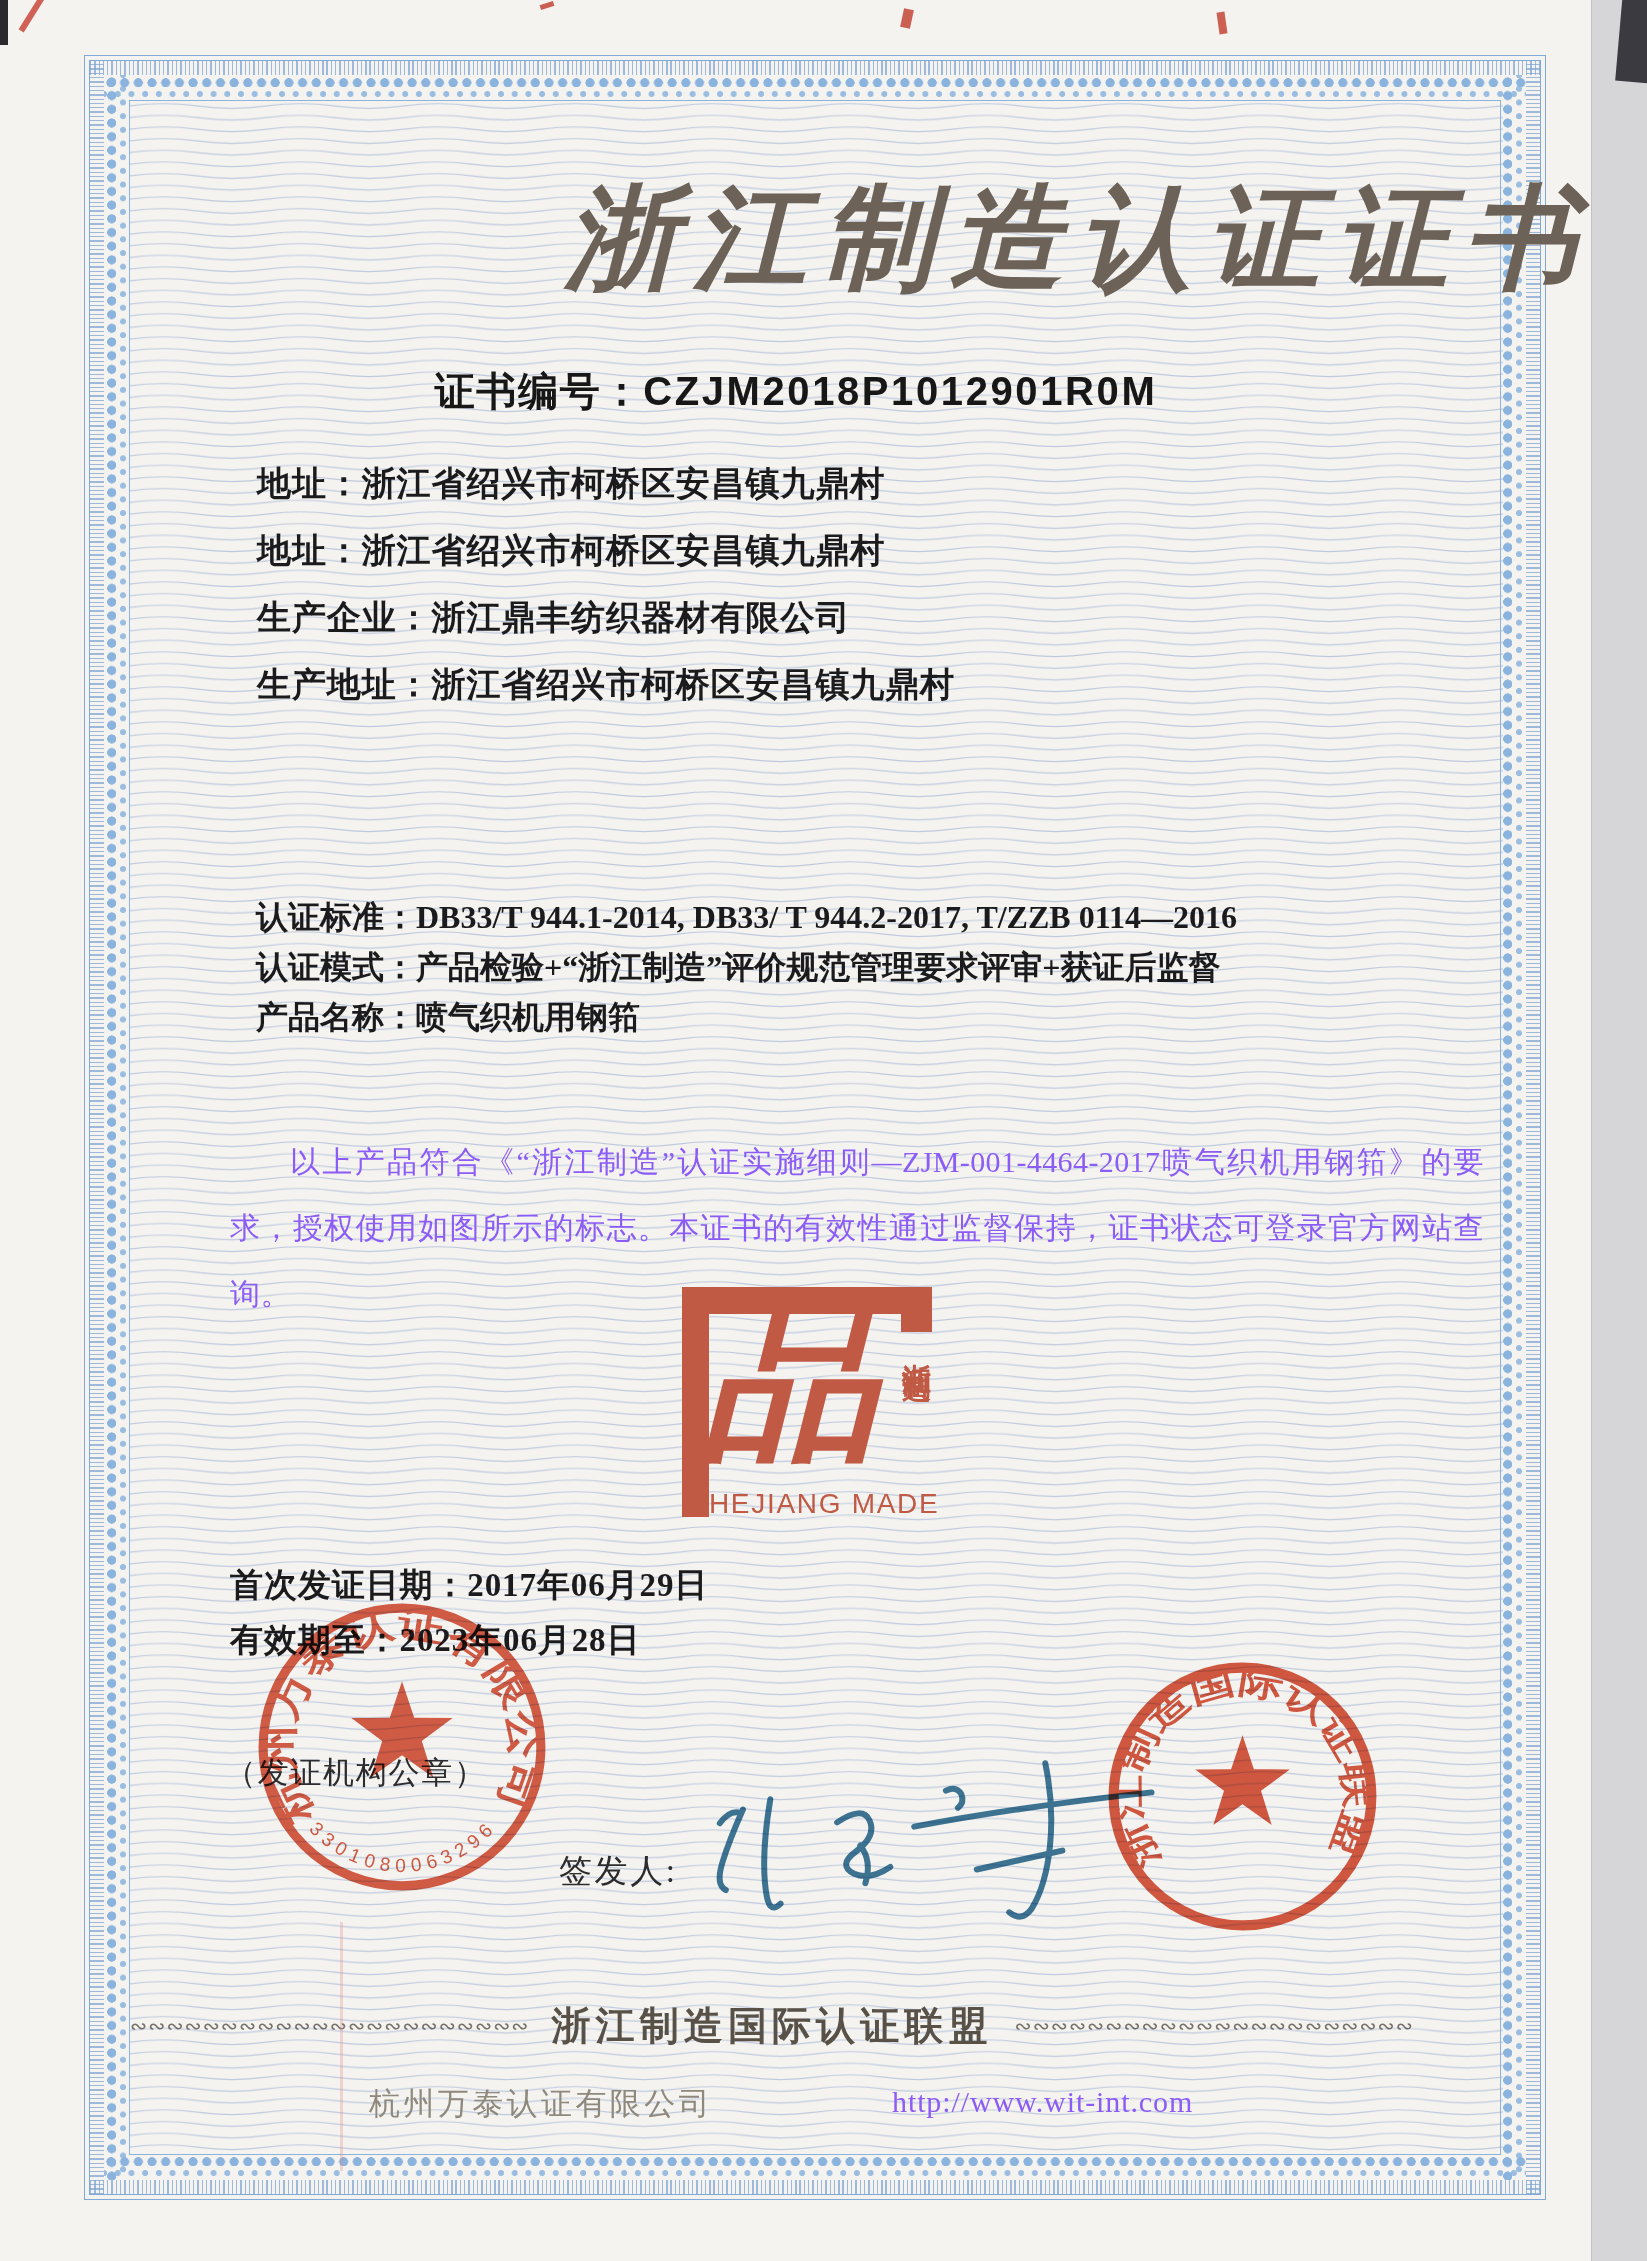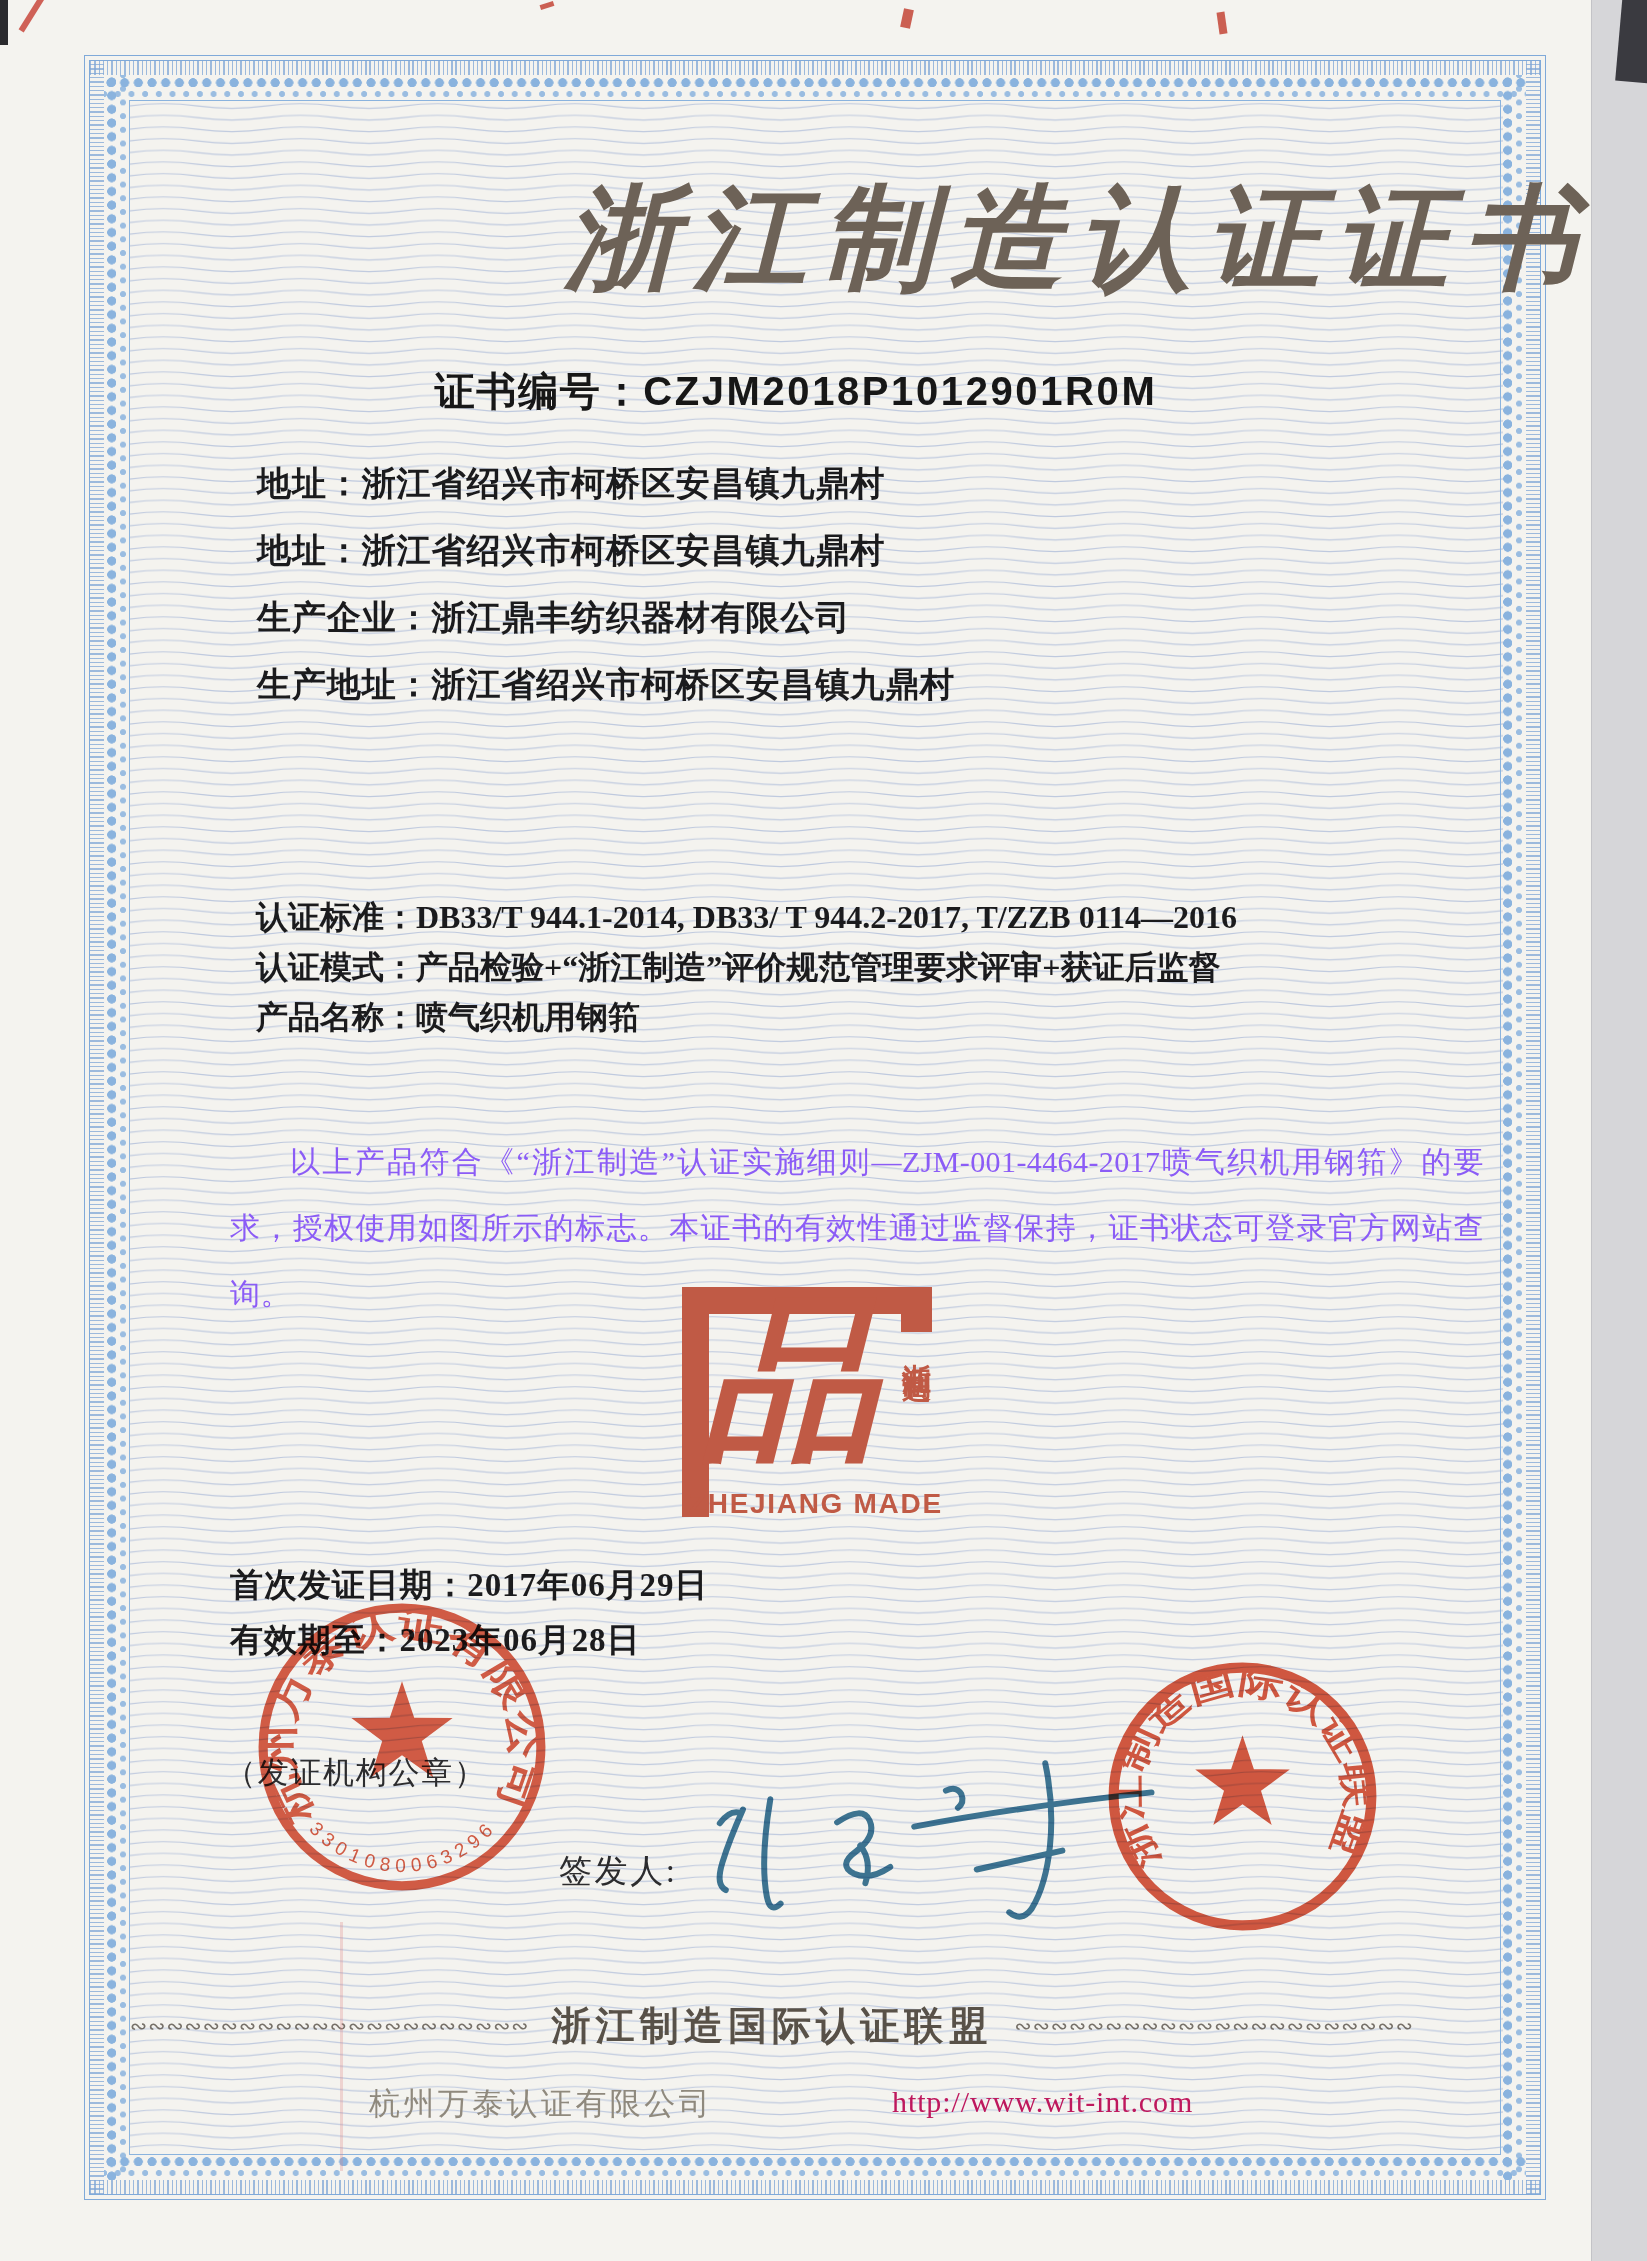--- a/index.html
+++ b/index.html
@@ -55,40 +55,40 @@
 
   
   .logo{position:absolute;left:682px;top:1287px;width:250px;height:230px;}
   .logo .bar-top{position:absolute;left:0;top:0;width:100%;height:26.6px;background:#c05a45;}
   .logo .bar-left{position:absolute;left:0;top:0;width:26.6px;height:100%;background:#c05a45;}
   .logo .bar-right{position:absolute;right:0;top:0;width:31px;height:45px;background:#c05a45;}
   .logo .glyph{position:absolute;left:20.6px;top:1.7px;font-size:176px;line-height:1.04;font-weight:700;
                font-style:italic;color:#c05a45;}
   .logo .vtext{position:absolute;right:-5.1px;top:53px;writing-mode:vertical-rl;font-size:29px;font-weight:700;
                letter-spacing:3.4px;color:#c05a45;font-family:"Liberation Sans","DejaVu Sans",sans-serif;}
-  .logo .caption{position:absolute;left:-5.1px;right:-8.6px;top:201px;text-align:center;font-size:28px;font-weight:700;
+  .logo .caption{position:absolute;left:-5.1px;right:-8.6px;top:201px;text-align:center;font-size:28px;font-weight:400;
                  letter-spacing:1.7px;color:#c05a45;font-family:"Liberation Sans","DejaVu Sans",sans-serif;white-space:nowrap;margin-left:12px;}
 
   .dates{position:absolute;left:230px;top:1558px;font-size:33px;font-weight:700;}
   .dates .line{height:55px;line-height:55px;letter-spacing:0.9px;white-space:nowrap;}
   .seal-note{position:absolute;left:225px;top:1752px;font-size:31px;color:#2c2c2e;letter-spacing:1.7px;}
   .signer{position:absolute;left:559px;top:1849px;font-size:33px;color:#2c2c2e;letter-spacing:2.6px;}
 
   
   .stamp-left{position:absolute;left:244px;top:1589px;width:316px;height:316px;mix-blend-mode:multiply;opacity:.88;}
   .stamp-right{position:absolute;left:1095px;top:1649px;width:295px;height:295px;mix-blend-mode:multiply;opacity:.9;}
   .signature{position:absolute;left:661px;top:1741px;width:515px;height:197px;mix-blend-mode:multiply;}
 
   
   .footer-alliance{position:absolute;left:0;right:103px;top:1999px;display:flex;align-items:center;
                    justify-content:center;gap:22px;color:#585148;}
   .alliance-text{font-size:39px;font-weight:700;letter-spacing:5.1px;white-space:nowrap;}
   .chain{font-family:"DejaVu Sans",sans-serif;font-size:20.6px;letter-spacing:0.9px;opacity:.8;white-space:nowrap;overflow:hidden;max-width:403px;}
   .footer-company{position:absolute;left:369px;top:2083px;font-size:31px;color:#8f897d;letter-spacing:3.4px;}
-  .footer-url{position:absolute;left:892px;top:2085px;font-size:30px;color:#be185d;letter-spacing:0.9px;}
+  .footer-url{position:absolute;left:892px;top:2085px;font-size:30px;color:#8b5cf6;letter-spacing:0.9px;}
 </style>
 </head>
 <body>
 
 <div class="page">
 
   <div class="waves-wrap">
     <svg width="100%" height="100%" viewBox="0 0 1602 2396">
       <defs>
         <pattern id="wv" width="160" height="13.6" patternUnits="userSpaceOnUse">

